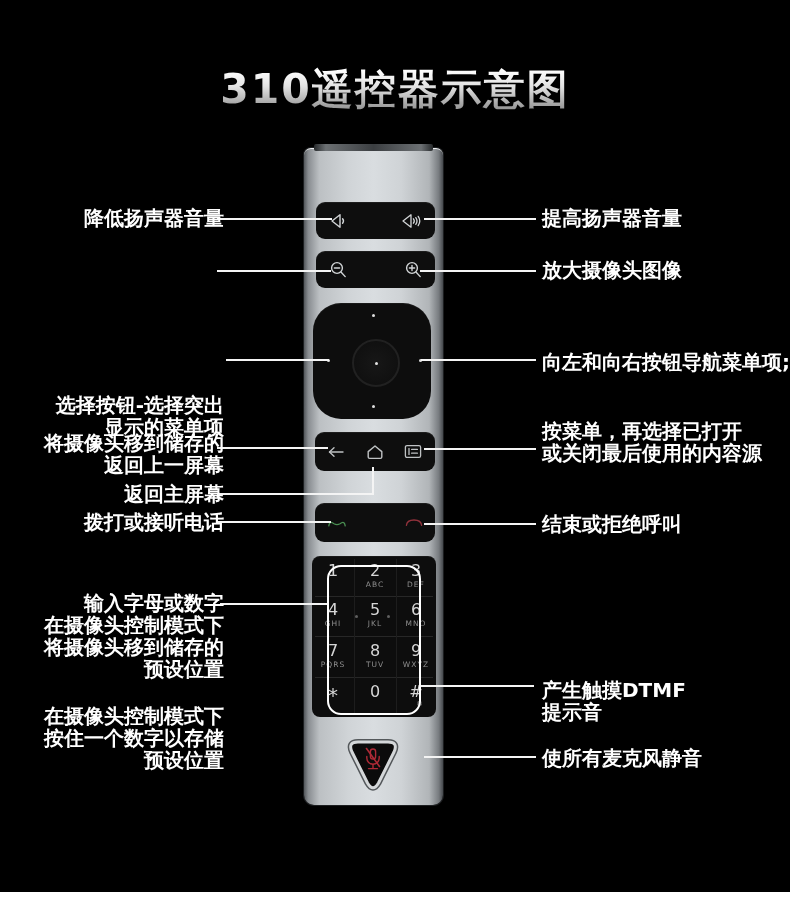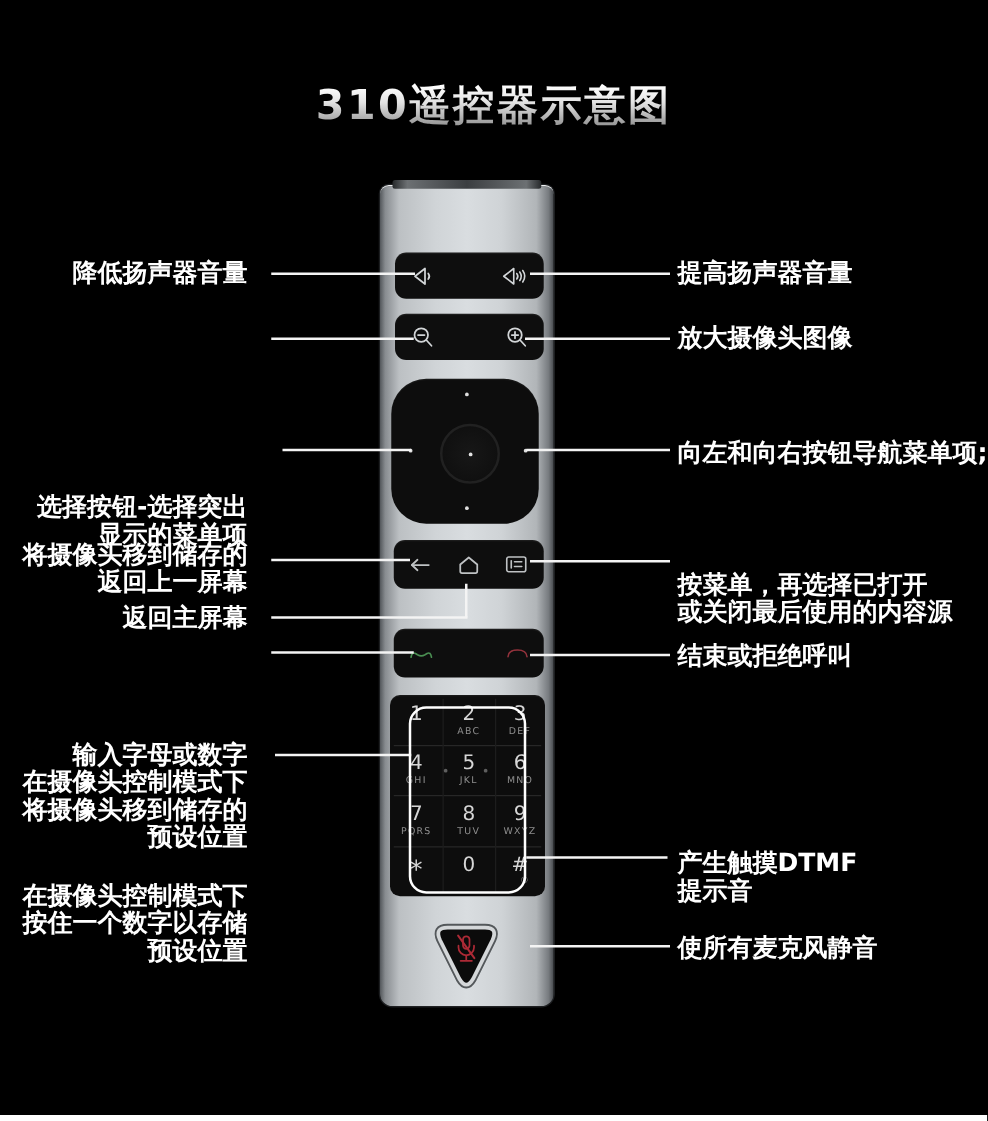--- a/index.html
+++ b/index.html
@@ -1,20 +1,20 @@
 <!DOCTYPE html>
 <html><head>
 <meta charset="utf-8">
 <style>
   html,body{margin:0;padding:0;background:#000;}
   .scene{position:relative;width:790px;height:897px;background:#000;overflow:hidden;
          font-family:"DejaVu Sans","Liberation Sans",sans-serif;}
   
   .title{position:absolute;top:62px;left:0;width:790px;text-align:center;
-         font-size:33px;font-weight:bold;letter-spacing:2px;margin:0;
+         font-size:41px;font-weight:bold;letter-spacing:2px;margin:0;
          color:#d7d7d7;
          background:linear-gradient(180deg,#ffffff 14%,#e3e3e3 44%,#8d8d8d 90%);
          -webkit-background-clip:text;background-clip:text;-webkit-text-fill-color:transparent;}
   
   .remote{position:absolute;left:304px;top:148px;width:139px;height:656px;
           border-radius:7px 7px 10px 10px;
           background:linear-gradient(90deg,#53575b 0%,#888c90 3%,#bcc0c3 11%,#d0d4d7 32%,#d9dde0 50%,#cfd3d6 70%,#b1b5b8 90%,#777b7f 97%,#46494d 100%);
           border-top:1px solid #eef0f2;box-shadow:0 0 0 1px #1c1e20;}
   .cap{position:absolute;left:10px;right:10px;top:-5px;height:7px;border-radius:2px;
        background:linear-gradient(90deg,#26292b,#6c7073 10%,#3b3e41 50%,#6c7073 90%,#26292b);}
@@ -50,25 +50,25 @@
   .tdot.a{left:43px;} .tdot.b{left:75px;}
   .regmark{position:absolute;left:104px;top:144px;font-size:7px;color:#8a8a8a;}
   .highlight{position:absolute;left:23px;top:416px;width:90px;height:146px;
              border:2.5px solid #ffffff;border-radius:14px;z-index:5;}
   .mute{position:absolute;left:37px;top:586px;width:64px;height:60px;}
   
   .cl{position:absolute;height:2px;background:#f4f4f4;}
   .clv{position:absolute;width:2px;background:#f4f4f4;}
   
   .lab{position:absolute;color:#ffffff;font-size:20px;line-height:22px;font-weight:600;white-space:nowrap;}
-  .lab.l{right:592px;text-align:right;}
+  .lab.l{right:566px;text-align:right;}
   .lab.r{left:542px;text-align:left;}
   .l1{top:207px;} .l2{top:259px;} .l3{top:350px;margin-top:44px;} .l4{top:432px;}
   .l5{top:483px;} .l6{top:511px;} .l7{top:592px;margin-left:16px;} .l8{top:705px;}
-  .r1{top:207px;} .r2{top:259px;} .r3{top:351px;} .r4{top:456px;}
+  .r1{top:207px;} .r2{top:259px;} .r3{top:351px;} .r4{top:420px;}
   .r5{top:513px;} .r6{top:679px;left:545px;} .r7{top:747px;left:545px;}
   .strip{position:absolute;left:0;top:892px;width:790px;height:5px;background:#ffffff;}
   svg{display:block;}
 </style>
 </head>
 <body>
 
 <div class="scene">
 
   <h1 class="title">310遥控器示意图</h1>
@@ -253,20 +253,23 @@
     <div>选择按钮-选择突出</div>
     <div>显示的菜单项</div>
   </div>
   <div class="lab l l4">
     <div>将摄像头移到储存的</div>
     <div>返回上一屏幕</div>
   </div>
   <div class="lab l l5">
     <div>返回主屏幕</div>
   </div>
+  <div class="lab l l6">
+    <div>拨打或接听电话</div>
+  </div>
   <div class="lab l l7">
     <div>输入字母或数字</div>
     <div>在摄像头控制模式下</div>
     <div>将摄像头移到储存的</div>
     <div>预设位置</div>
   </div>
   <div class="lab l l8">
     <div>在摄像头控制模式下</div>
     <div>按住一个数字以存储</div>
     <div>预设位置</div>

